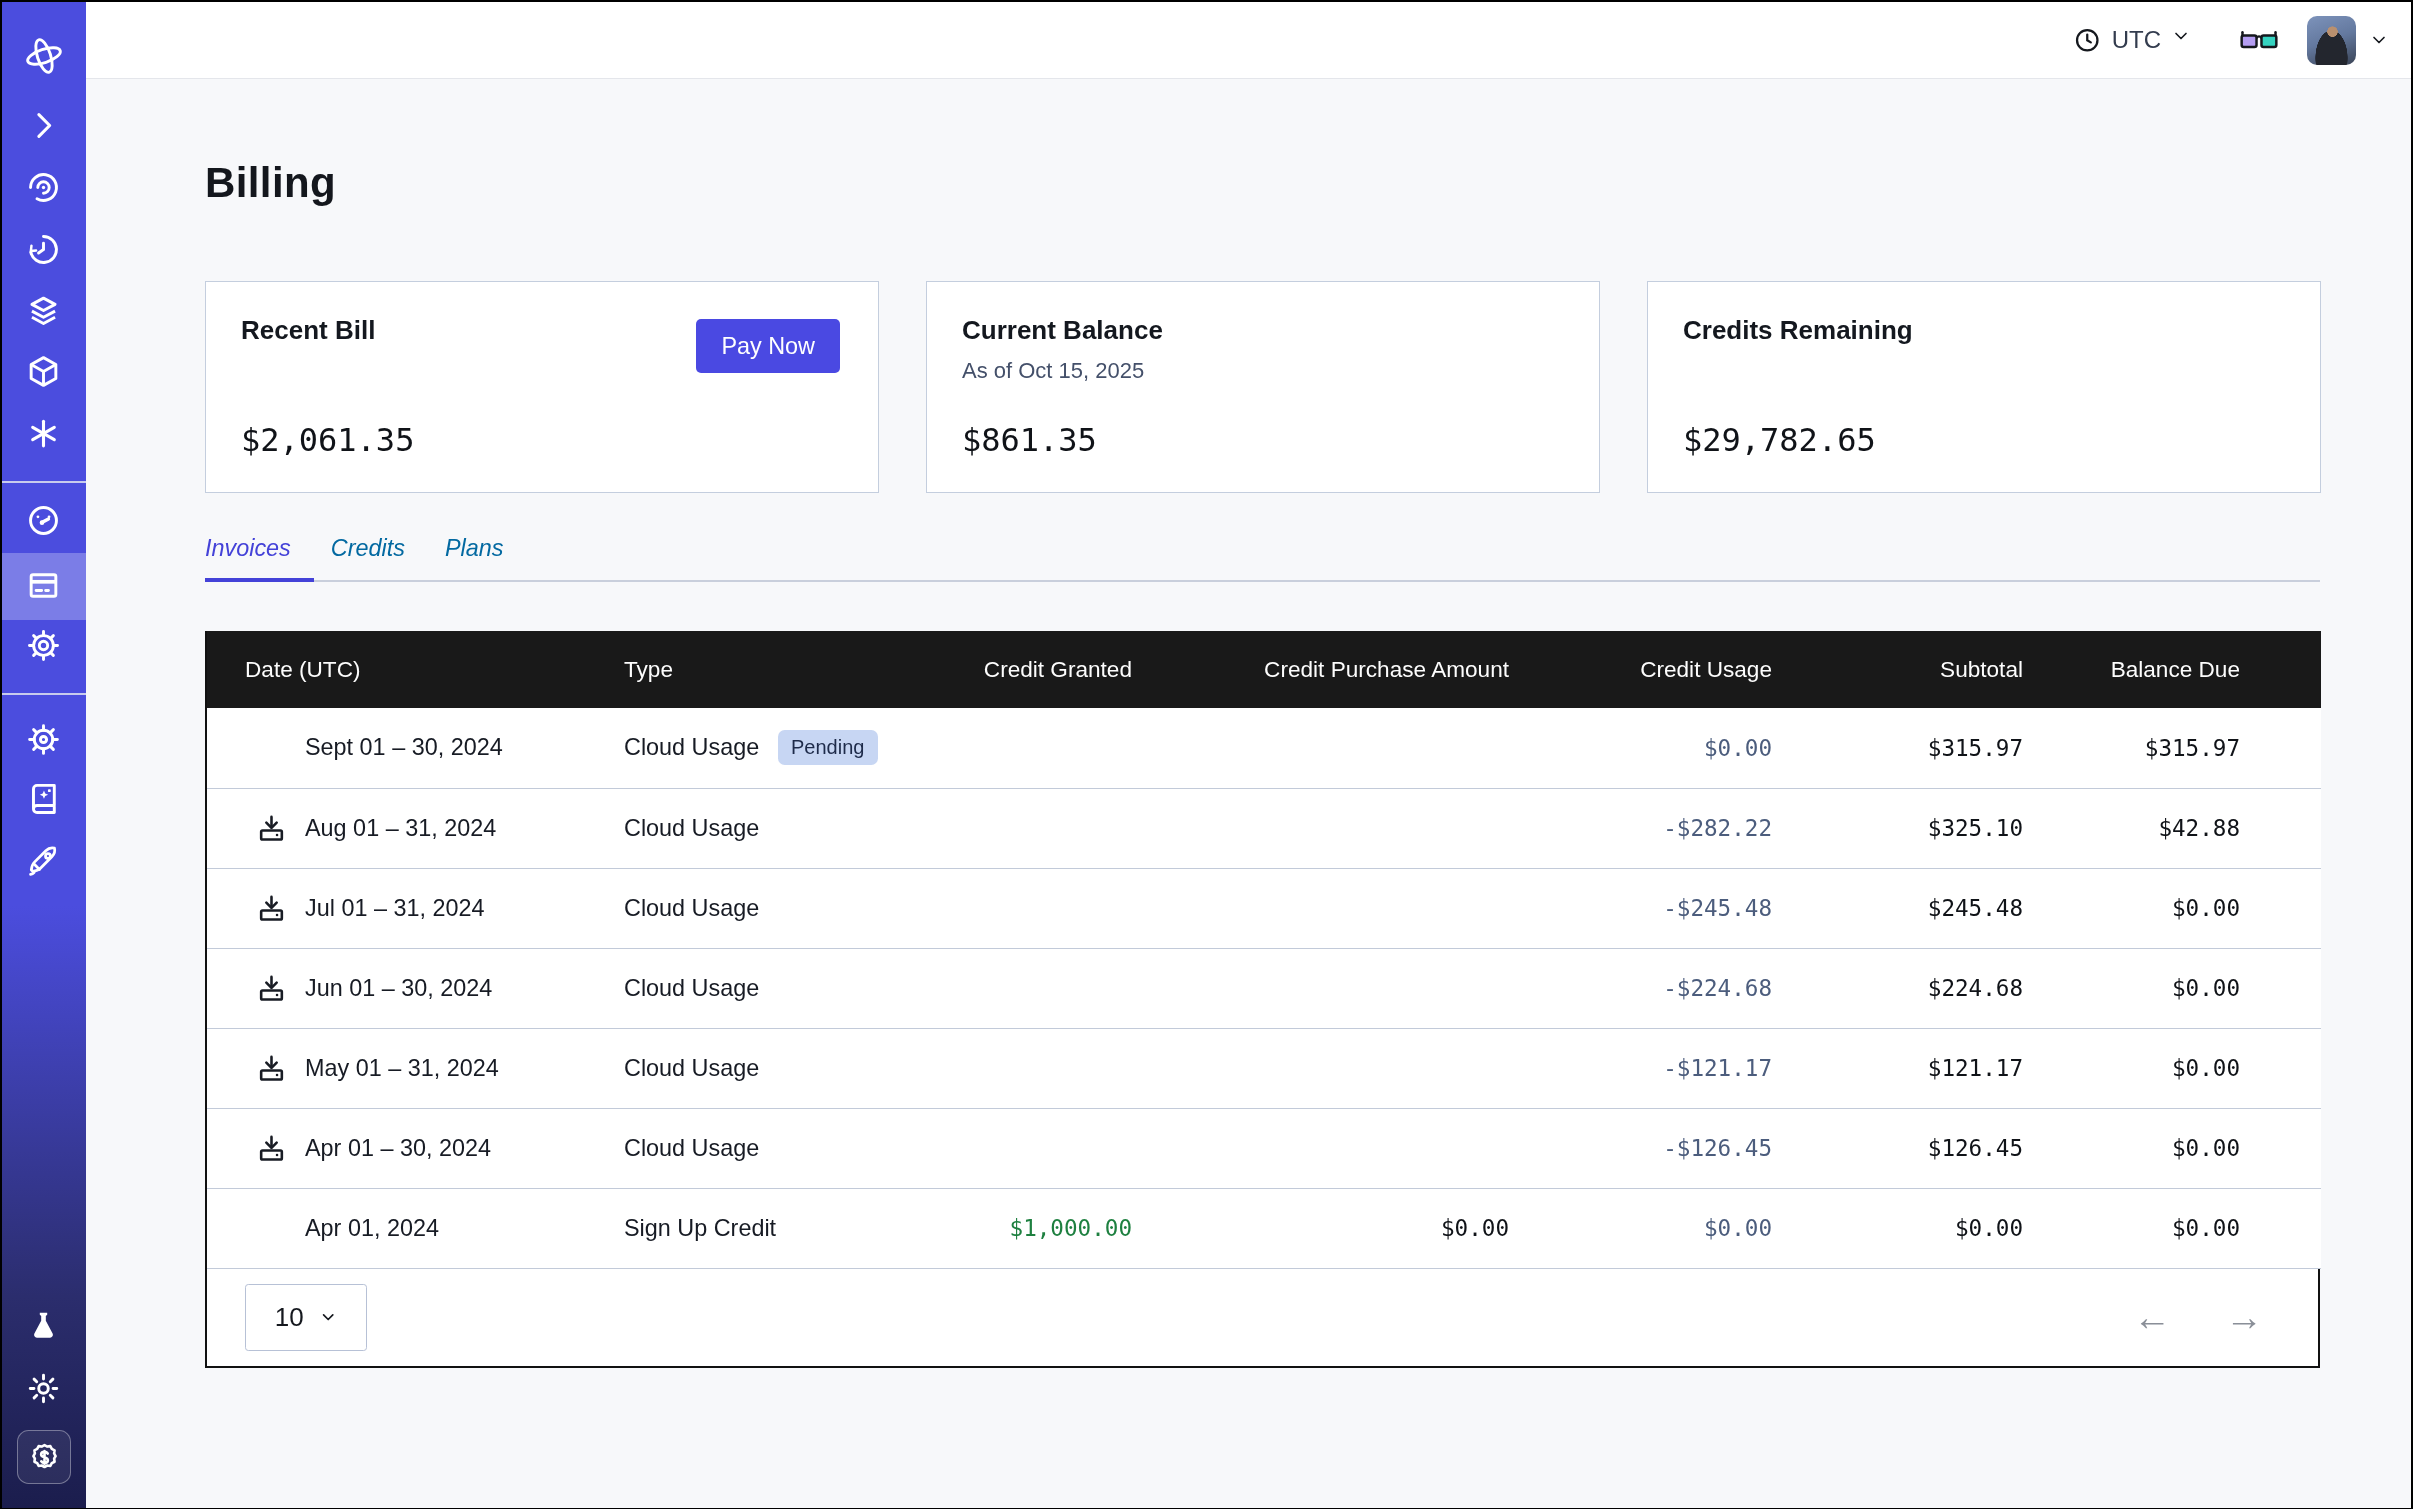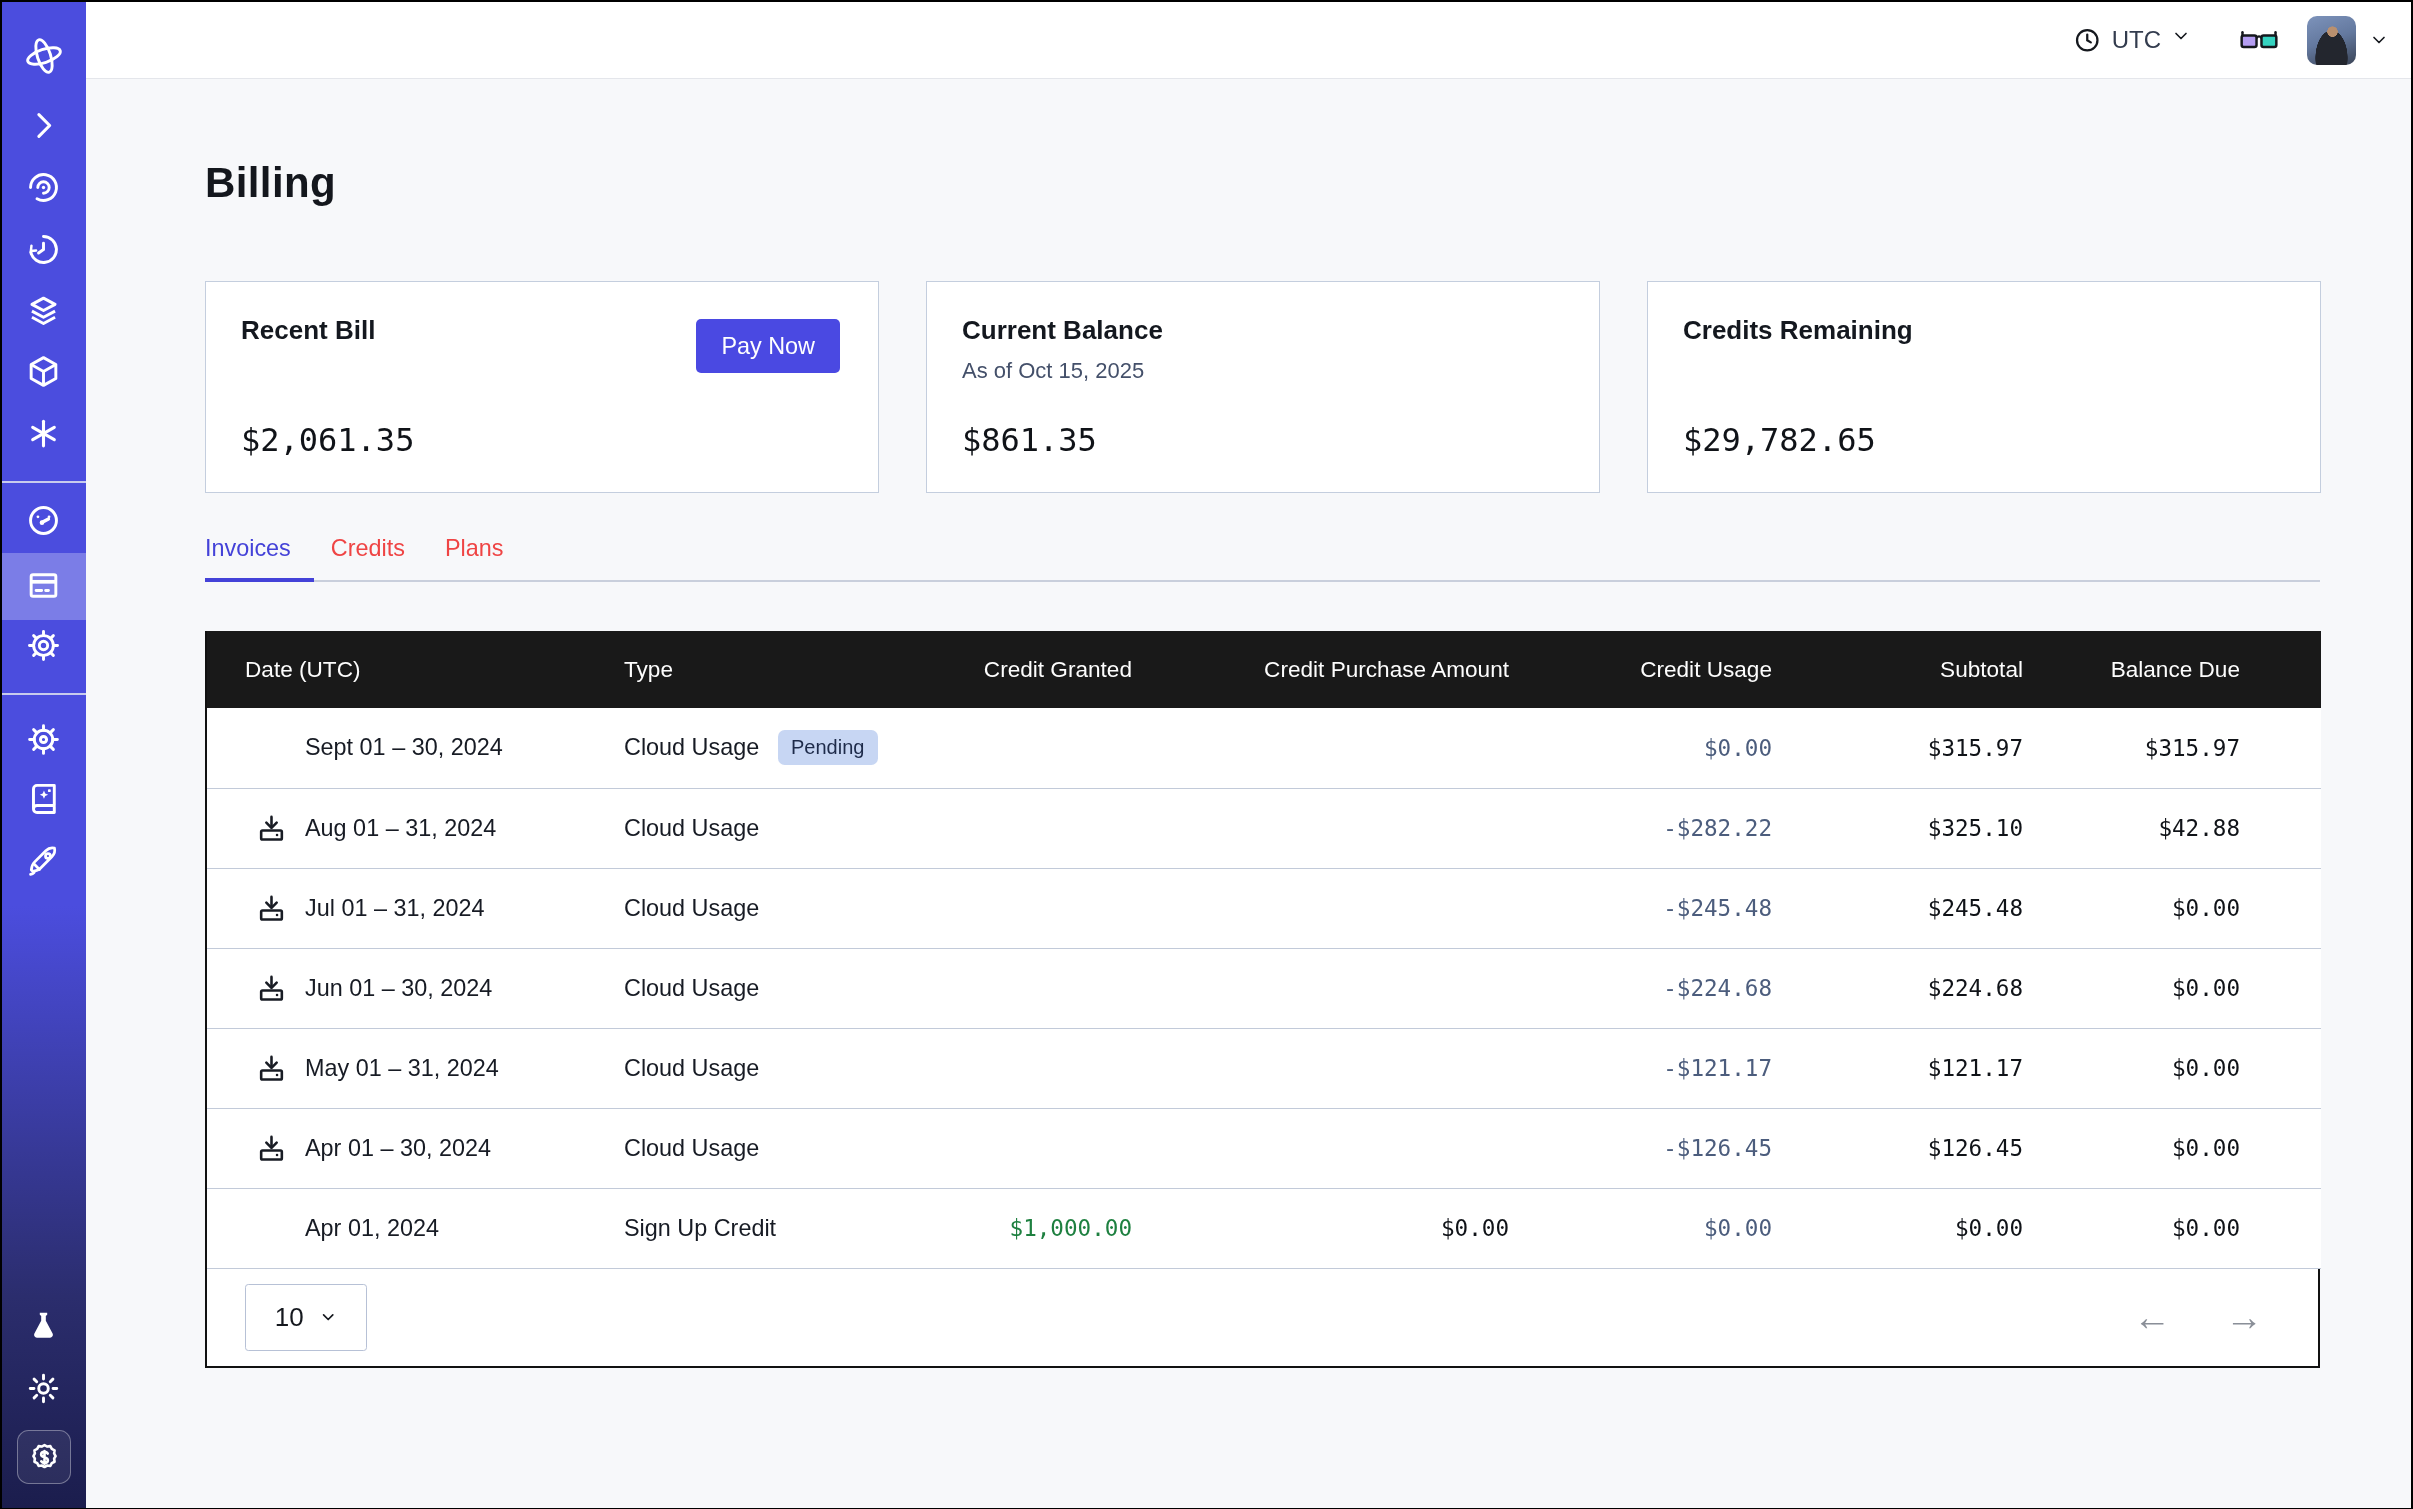--- a/index.html
+++ b/index.html
@@ -38,23 +38,23 @@
   .page-title { margin-top:80px; font-size:42px; font-weight:700; color:#14171d; letter-spacing:0.4px; }
 
   .cards { display:flex; gap:47px; margin-top:74px; width:2351px; }
   .card { position:relative; width:674px; height:212px; background:#fff; border:1.7px solid #c4cede; padding:33px 35px; display:flex; flex-direction:column; }
   .card-title { font-size:26px; font-weight:700; color:#14181f; }
   .card-sub { font-size:22px; color:#44506a; margin-top:11.7px; min-height:25px; }
   .card-amount { font-family:"DejaVu Sans Mono", monospace; font-size:32px; color:#101318; margin-top:auto; }
   .paynow { position:absolute; top:37px; right:38px; height:54px; padding:0 25px; background:#4a49e2; color:#fff;
     font-size:23.4px; font-weight:500; border:none; border-radius:5px; cursor:pointer; font-family:inherit; }
 
-  .tabs { position:relative; margin-top:42px; width:2115px; }
+  .tabs { position:relative; margin-top:42px; width:2115px;font-style:italic; }
   .tab-row { display:flex; gap:40px; }
-  .tab { font-size:23.4px; color:#ef4444; padding-bottom:20px; cursor:pointer; }
+  .tab { font-size:23.4px; color:#0369a1; padding-bottom:20px; cursor:pointer; }
   .tab.active { color:#4442d8; }
   .tab-underline { position:absolute; left:0; right:0; bottom:0; height:1.7px; background:#c9cfdc; }
   .tab-indicator { position:absolute; left:0; bottom:0; width:109px; height:4.2px; background:#4442d8; z-index:1; }
 
   
   .table-wrap { margin-top:49px; width:2115px; border:2.5px solid #111; border-top:none; background:#fff; }
   table { width:100%; border-collapse:collapse; table-layout:fixed; }
   col.c1{width:368px} col.c2{width:402px} col.c3{width:239px} col.c4{width:377px} col.c5{width:263px} col.c6{width:251px} col.c7{width:214px}
   thead th { background:#191919; color:#fdfdfd; font-size:22.6px; font-weight:400; height:77px; text-align:right; padding-right:84px; }
   thead th.h-date { text-align:left; padding-left:38px; padding-right:0; }

